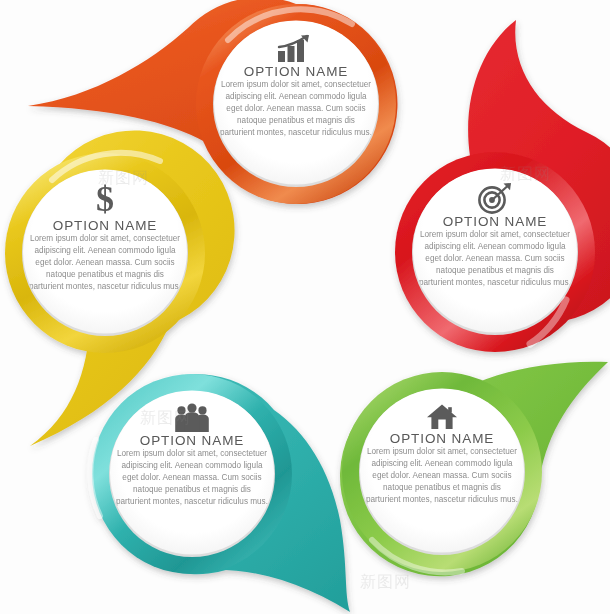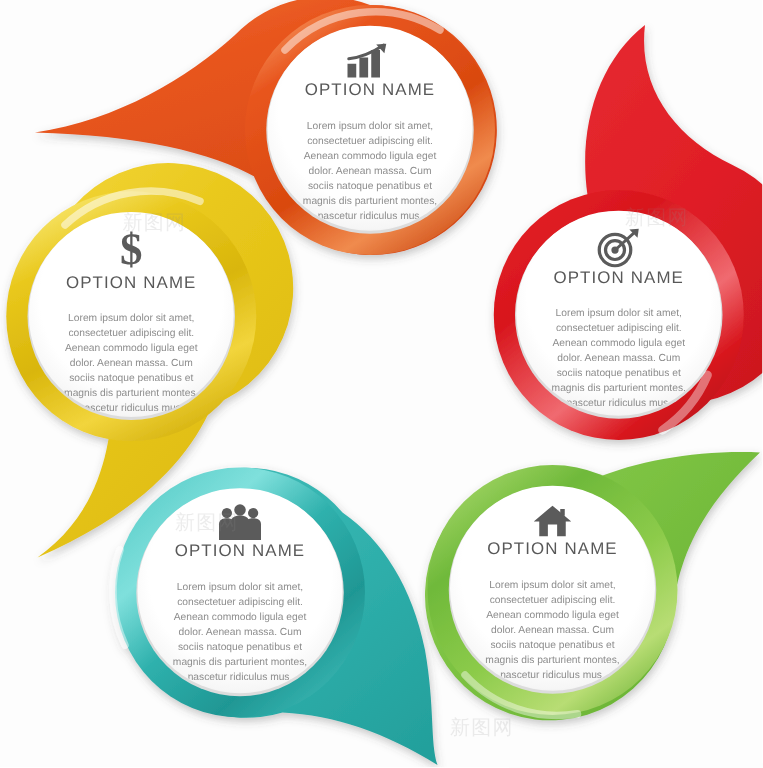--- a/index.html
+++ b/index.html
@@ -48,21 +48,21 @@
     letter-spacing: 0.9px;
     color: #585858;
     font-weight: 400;
     margin: 0;
     white-space: nowrap;
   }
   .card-body {
     font-size: 8.2px;
     line-height: 1.46;
     color: #8d8d8d;
-    margin: 16px;
+    margin: 0;
     padding: 0 6px;
     max-width: 155px;
   }
   .watermark {
     position: absolute;
     color: rgba(140,140,140,0.17);
     font-size: 16px;
     letter-spacing: 1px;
     pointer-events: none;
     user-select: none;

